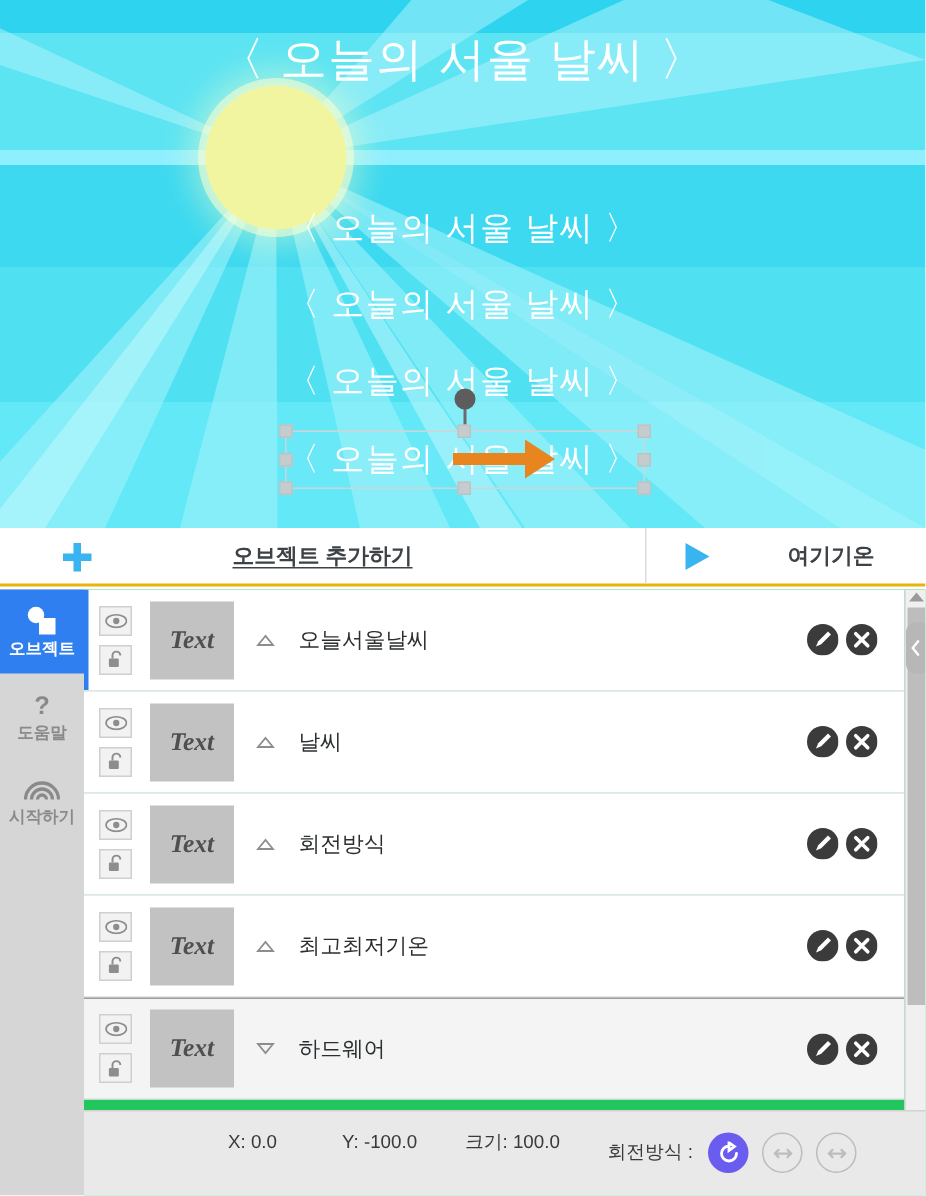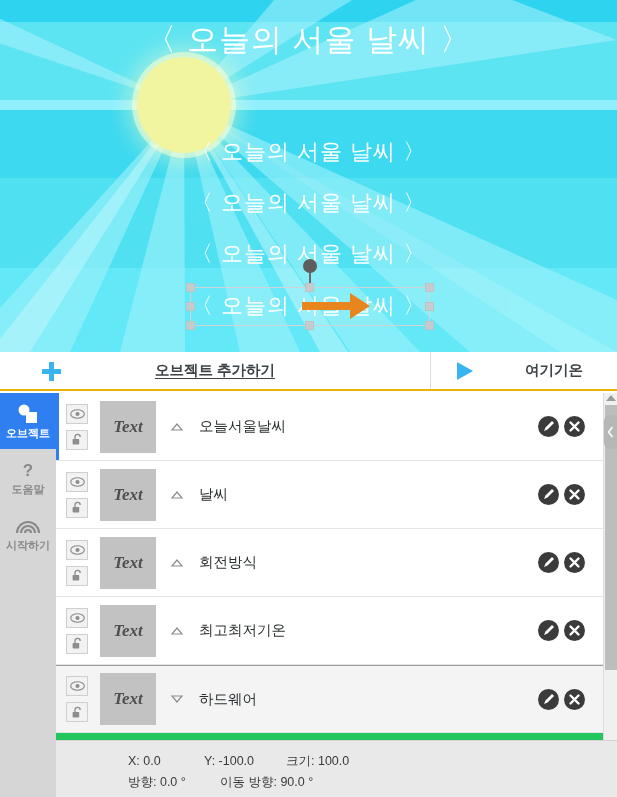--- a/index.html
+++ b/index.html
@@ -178,21 +178,21 @@
     position: absolute; right: 0; top: 22px; width: 13px; height: 34px;
     background: #b7b7b7; border-radius: 6px 0 0 6px;
     display: flex; align-items: center; justify-content: center;
   }
 
   
   .status {
     position: absolute; left: 0; right: 0; bottom: 0; height: 57px;
     background: #e9e9e9; border-top: 1px solid #d2d2d2;
   }
-  .status-left { position: absolute; left: 72px; top: 10px; }
+  .status-left { position: absolute; left: 96px; top: 10px; }
   .srow { font-size: 12.5px; color: #3a3a3a; height: 21px; line-height: 21px; white-space: nowrap; }
   .sfield { display: inline-block; }
   .sp-x { width: 76px; }
   .sp-y { width: 82px; }
   .sp-dir { width: 92px; }
   .status-right {
     position: absolute; right: 46px; top: 50%; margin-top: -14px;
     display: flex; align-items: center; gap: 9px;
   }
   .rot-label { font-size: 12.5px; color: #3a3a3a; margin-right: 1px; }
@@ -488,21 +488,36 @@
         <svg width="7" height="12" viewBox="0 0 7 12">
           <path d="M5.5,1 L1.5,6 L5.5,11" fill="none" stroke="#ffffff" stroke-width="1.6"></path>
         </svg>
       </div>
 
       <div class="status">
         <div class="status-left">
           <div class="srow">
             <span class="sfield sp-x">X: 0.0</span><span class="sfield sp-y">Y: -100.0</span><span class="sfield">크기: 100.0</span>
           </div>
-          <div class="srow">
-            <span class="sfield sp-dir">방향: 0.0 °</span><span class="sfield">이동 방향: 90.0 °</span>
-          </div>
+        </div>
+        <div class="status-right">
+          <span class="rot-label">회전방식 :</span>
+          <span class="rot-btn on">
+            <svg width="16" height="16" viewBox="0 0 16 16">
+              <path d="M13,8 A5,5 0 1 1 8,3 L8,0.8 L11.6,3.4 L8,6 L8,4.6" fill="none" stroke="#ffffff" stroke-width="1.9" stroke-linecap="round"></path>
+            </svg>
+          </span>
+          <span class="rot-btn off">
+            <svg width="16" height="16" viewBox="0 0 16 16">
+              <path d="M3,8 L13,8 M5,5.6 L2.6,8 L5,10.4 M11,5.6 L13.4,8 L11,10.4" fill="none" stroke="#bdbdbd" stroke-width="1.5" stroke-linecap="round"></path>
+            </svg>
+          </span>
+          <span class="rot-btn off">
+            <svg width="16" height="16" viewBox="0 0 16 16">
+              <path d="M3,8 L13,8 M5,5.6 L2.6,8 L5,10.4 M11,5.6 L13.4,8 L11,10.4" fill="none" stroke="#bdbdbd" stroke-width="1.5" stroke-linecap="round"></path>
+            </svg>
+          </span>
         </div>
       </div>
 
     </div>
   </div>
 </div>
 
 </body></html>

